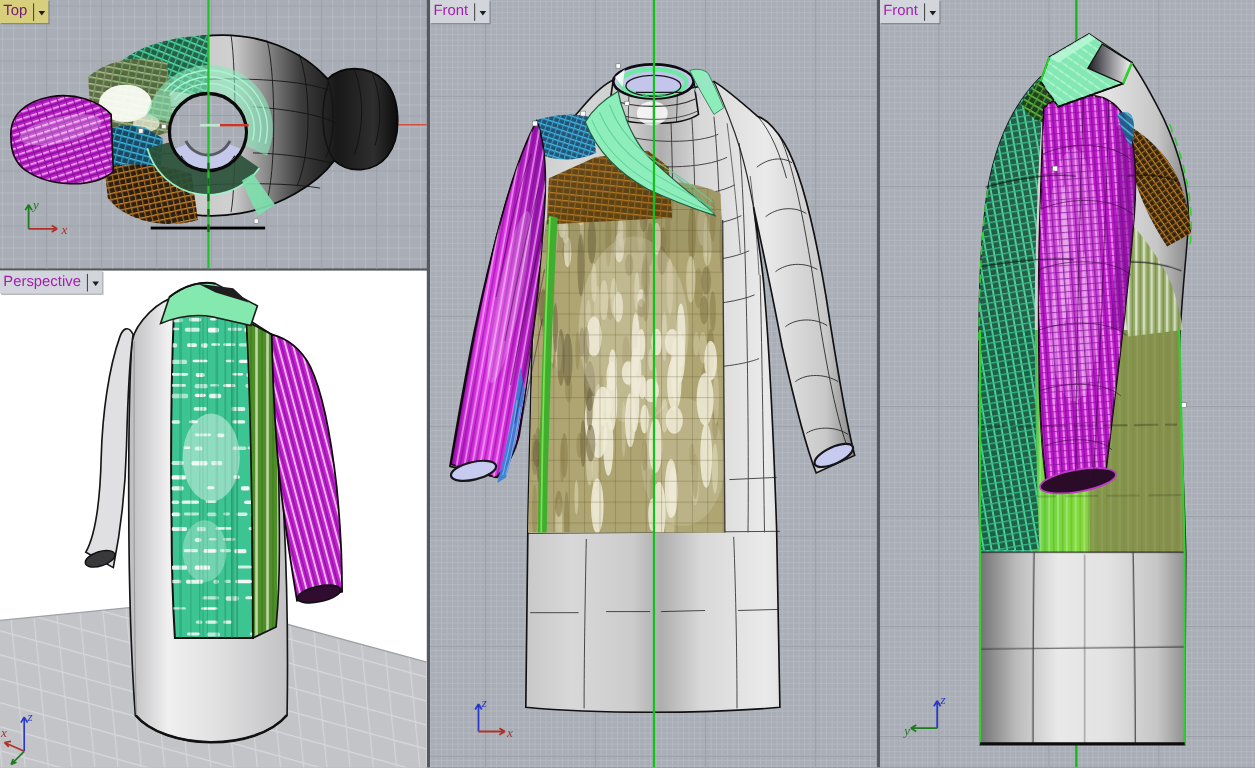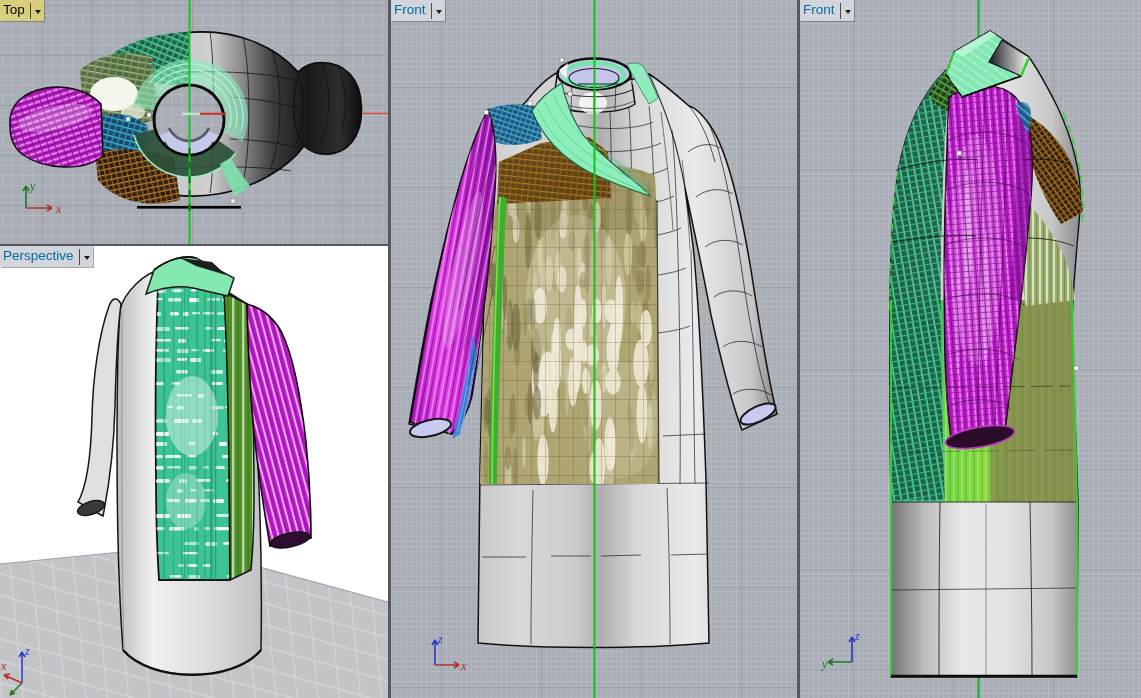--- a/index.html
+++ b/index.html
@@ -7,27 +7,27 @@
  linear-gradient(#989da6 1px,transparent 1px),linear-gradient(90deg,#989da6 1px,transparent 1px),
  linear-gradient(#b6bac2 1px,transparent 1px),linear-gradient(90deg,#b6bac2 1px,transparent 1px);
  background-size:50px 50px,50px 50px,10px 10px,10px 10px;
  background-position:0 5px,-8px 0,0 5px,2px 0}
 .grid5{background-color:#a8adb6;background-image:
  linear-gradient(#999ea7 1px,transparent 1px),linear-gradient(90deg,#999ea7 1px,transparent 1px),
  linear-gradient(#b4b8c1 1px,transparent 1px),linear-gradient(90deg,#b4b8c1 1px,transparent 1px);
  background-size:100px 100px,100px 100px,5px 5px,5px 5px;
  background-position:0 87px,50px 0,0 1px,0 0}
 .vp svg{position:absolute;left:0;top:0}
-.tab{position:absolute;top:0;left:0;height:21px;background:#d2d6dc;color:#0369a1;
+.tab{position:absolute;top:0;left:0;height:21px;background:#d2d6dc;color:#a21caf;
  font-size:13.5px;display:flex;align-items:center;z-index:5;
  box-shadow:1px 1px 0 rgba(90,93,98,.55)}
 .tab span{padding:0 5px 2px 3px}
 .tab .sep{width:1px;height:16px;background:#4a4a4a;margin-right:3px}
 .tab .tri{width:0;height:0;border:3.5px solid transparent;border-top:4.5px solid #1c1c1c;margin:5px 3px 0 1px}
-.tab.active{background:#d8cf7d;color:#000000}
+.tab.active{background:#d8cf7d;color:#701a75}
 </style></head><body>
 <div id="stage">
  <div class="vp grid10" id="vpTop" style="left:0;top:0;width:388px;height:244px">
   <svg width="388" height="244" viewBox="0 0 388 244">
 <defs>
 <linearGradient id="tBody" x1="0" y1="0" x2="1" y2="0">
  <stop offset="0" stop-color="#6a6a6a"></stop>
             <stop offset="0.15" stop-color="#9c9c9c"></stop>
  <stop offset="0.3" stop-color="#c8c8c8"></stop>
             <stop offset="0.45" stop-color="#d0d0d0"></stop>

